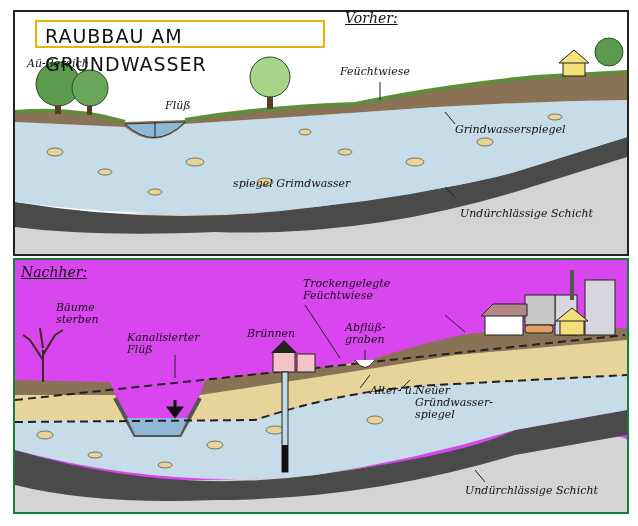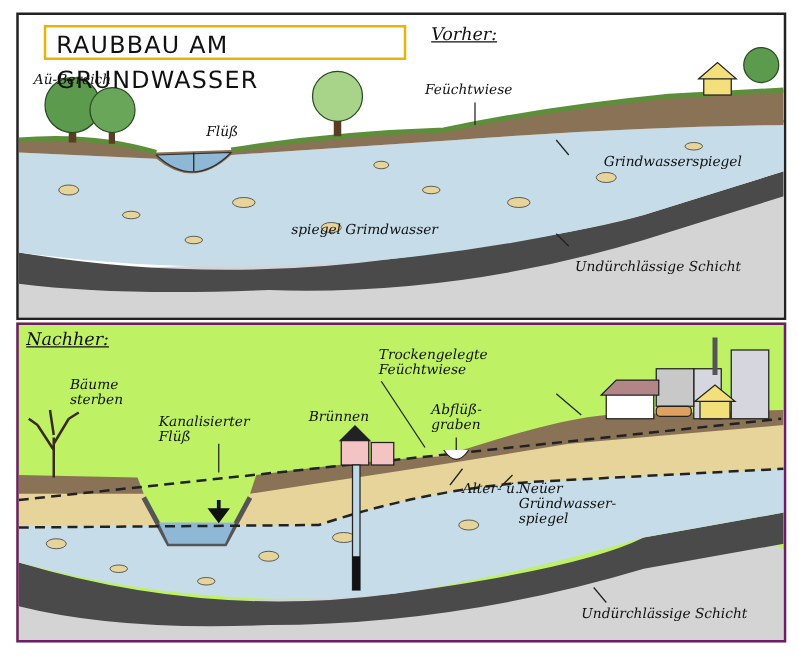--- a/index.html
+++ b/index.html
@@ -1,18 +1,18 @@
 <!DOCTYPE html>
 <html><head>
 <meta charset="utf-8">
 <style>
   html,body{margin:0;padding:0;background:#fff;}
   body{width:638px;height:526px;overflow:hidden;position:relative;font-family:"DejaVu Serif",serif;}
   .frame{position:absolute;left:13px;top:10px;width:612px;height:242px;border:2px solid #222;background:#fff;overflow:hidden;}
-  .frame2{position:absolute;left:13px;top:258px;width:612px;height:252px;border:2px solid #701a75;background:#bef264;overflow:hidden;}
+  .frame2{position:absolute;left:13px;top:258px;width:612px;height:252px;border:2px solid #15803d;background:#d946ef;overflow:hidden;}
   svg{position:absolute;left:0;top:0;}
   .title-box{position:absolute;left:20px;top:8px;width:290px;height:28px;border:2px solid #eab308;background:#fff;
     font-family:"DejaVu Sans",sans-serif;font-size:19px;letter-spacing:1px;line-height:28px;padding-left:8px;color:#111;box-sizing:border-box;}
   .lbl{position:absolute;font-family:"DejaVu Serif",serif;font-style:italic;font-size:11px;color:#111;white-space:nowrap;line-height:12px;}
   .lbl.big{font-size:14px;text-decoration:underline;}
   .lbl.ml{white-space:pre;}
 </style>
 </head>
 <body>
 
@@ -62,25 +62,25 @@
     </g>
 
     <g stroke="#222" stroke-width="1">
       <line x1="140" y1="110" x2="140" y2="125"></line>
       <line x1="365" y1="70" x2="365" y2="88"></line>
       <line x1="430" y1="100" x2="440" y2="112"></line>
       <line x1="430" y1="175" x2="440" y2="185"></line>
     </g>
   </svg>
   <div class="title-box">RAUBBAU AM GRUNDWASSER</div>
-  <div class="lbl big" style="left:330px;top:10px;text-decoration:underline;">Vorher:</div>
+  <div class="lbl big" style="left:330px;top:0;text-decoration:underline;">Vorher:</div>
   <div class="lbl" style="left:12px;top:46px;">Aü-Bereich</div>
   <div class="lbl" style="left:150px;top:88px;">Flüß</div>
   <div class="lbl" style="left:325px;top:54px;">Feüchtwiese</div>
-  <div class="lbl" style="left:440px;top:112px;margin-left:28px;">Grindwasserspiegel</div>
+  <div class="lbl" style="left:440px;top:112px;">Grindwasserspiegel</div>
   <div class="lbl" style="left:218px;top:166px;">spiegel Grimdwasser</div>
   <div class="lbl" style="left:445px;top:196px;">Undürchlässige Schicht</div>
 </div>
 
 <div class="frame2">
   <svg width="612" height="252" viewBox="0 0 612 252">
     <path d="M0,210 Q200,235 400,200 T612,180 L612,252 L0,252 Z" fill="#d4d4d4"></path>
     <path d="M0,190 Q150,235 300,215 T500,170 L612,150 L612,175 L500,195 Q350,240 200,240 Q80,245 0,225 Z" fill="#4a4a4a"></path>
     <path d="M0,160 L240,160 Q330,130 420,125 L612,115 L612,150 L500,170 Q400,200 300,215 Q150,230 0,190 Z" fill="#c6dce8"></path>
     <path d="M0,135 L100,135 L120,175 L165,175 L185,135 L250,120 Q350,100 440,85 L612,70 L612,115 L420,125 Q330,130 240,160 L0,160 Z" fill="#e6d49a"></path>

